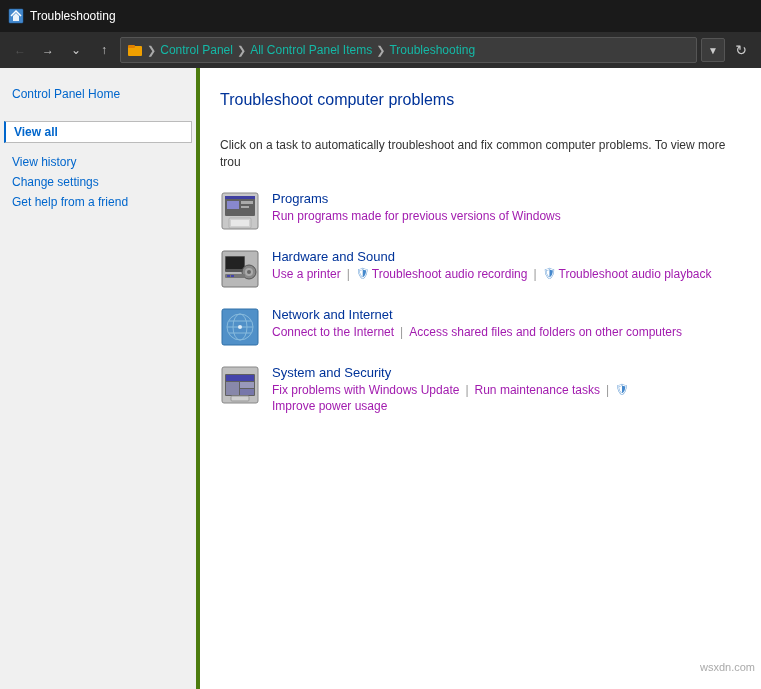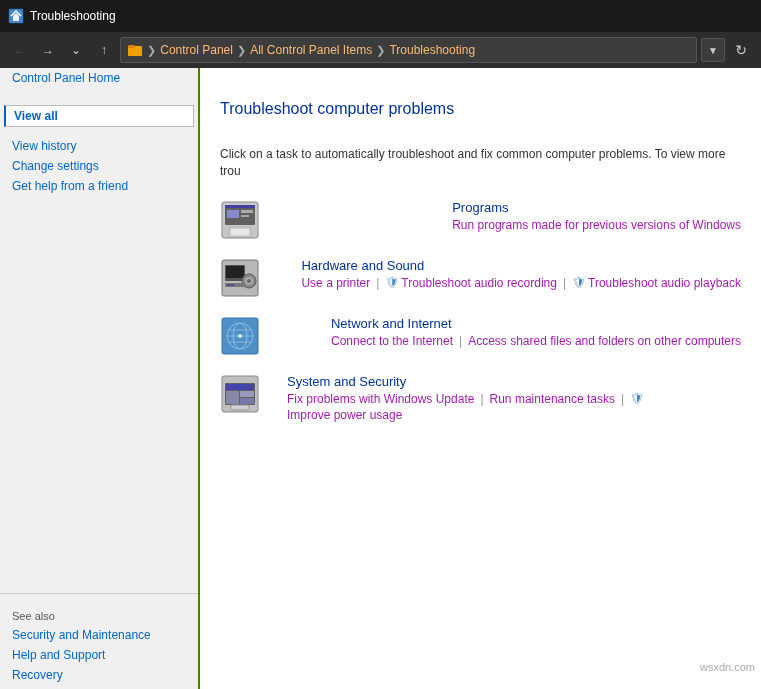--- a/index.html
+++ b/index.html
@@ -70,21 +70,21 @@
       gap: 4px;
       border-radius: 2px;
       color: #fff;
       font-size: 12px;
     }
     .path-sep {
       color: #aaa;
       font-size: 11px;
     }
     .path-item {
-      color: #fdba74;
+      color: #14b8a6;
       font-size: 12px;
     }
     .dropdown-btn {
       width: 24px;
       height: 24px;
       background: #3c3c3c;
       border: 1px solid #555;
       color: #ccc;
       cursor: pointer;
       display: flex;
@@ -111,22 +111,22 @@
     .main-area {
       display: flex;
       flex: 1;
       overflow: hidden;
     }
 
     
     .sidebar {
       width: 200px;
       background: #f0f0f0;
-      border-right: 2px solid #4d7c0f;
-      padding: 0 0;
+      border-right: 4px solid #4d7c0f;
+      padding: 16px 0;
       display: flex;
       flex-direction: column;
       flex-shrink: 0;
     }
     .sidebar-link {
       padding: 3px 12px;
       color: #0066cc;
       cursor: pointer;
       font-size: 12px;
       text-decoration: none;
@@ -148,21 +148,21 @@
     }
     .sidebar-spacer { flex: 1; }
     .see-also-section {
       padding: 8px 0 4px;
       border-top: 1px solid #ccc;
     }
 
     
     .content {
       flex: 1;
-      padding: 32px 20px;
+      padding: 23px 20px;
       overflow-y: auto;
       background: #fff;
     }
     .content-title {
       font-size: 16px;
       color: #003399;
       font-weight: 400;
       margin-bottom: 6px;
     }
     .content-desc {
@@ -171,22 +171,21 @@
       margin-bottom: 20px;
       line-height: 1.4;
       margin-top: 28px;
     }
 
     
     .category-item {
       display: flex;
       align-items: flex-start;
       margin-bottom: 18px;
-      gap: 27px;
-      justify-content: space-between;
+      gap: 12px;
     }
     .category-icon {
       width: 40px;
       height: 40px;
       flex-shrink: 0;
       display: flex;
       align-items: center;
       justify-content: center;
     }
     .category-content {}
@@ -270,26 +269,20 @@
 
     <div style="margin-top: 8px;">
       <a class="sidebar-link active">View all</a>
       <a class="sidebar-link">View history</a>
       <a class="sidebar-link">Change settings</a>
       <a class="sidebar-link">Get help from a friend</a>
     </div>
 
     <div class="sidebar-spacer"></div>
 
-    <div class="see-also-section">
-      <div class="sidebar-section-title">See also</div>
-      <a class="sidebar-link">Security and Maintenance</a>
-      <a class="sidebar-link">Help and Support</a>
-      <a class="sidebar-link">Recovery</a>
-    </div>
   </div>
 
   <div class="content">
     <div class="content-title">Troubleshoot computer problems</div>
     <div class="content-desc">Click on a task to automatically troubleshoot and fix common computer problems. To view more trou</div>
 
     <div class="category-item">
       <div class="category-icon">
         <svg width="38" height="38" viewBox="0 0 38 38">
           <rect x="1" y="1" width="36" height="36" rx="2" fill="#c8c8c8" stroke="#888" stroke-width="1"></rect>

